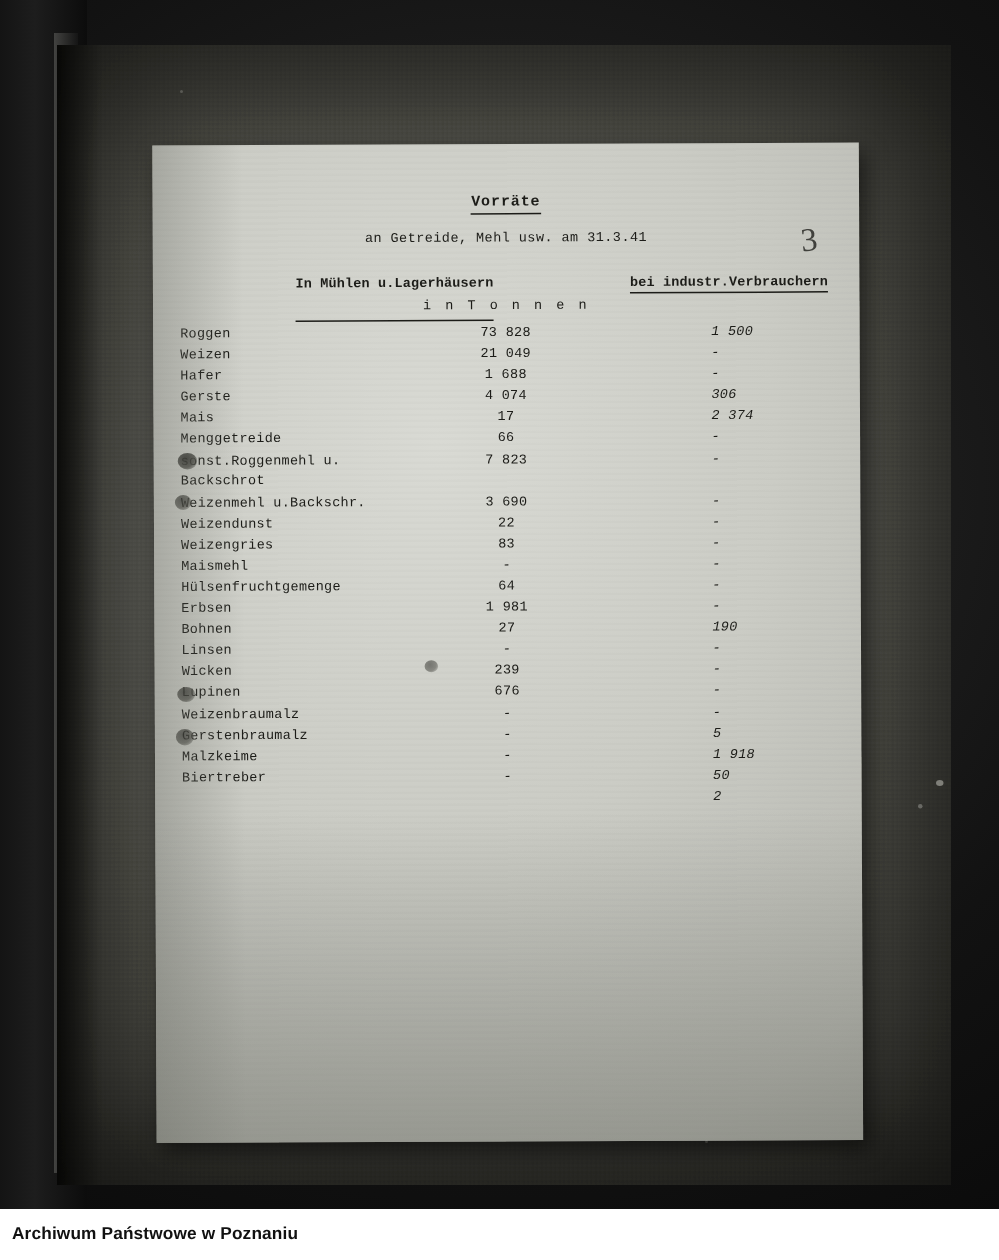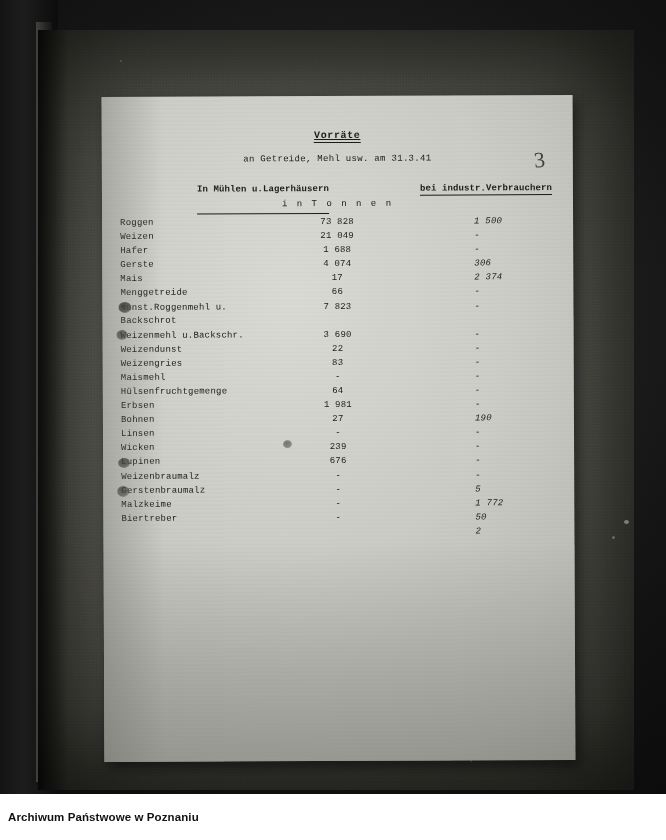--- a/index.html
+++ b/index.html
@@ -117,21 +117,21 @@
 
   .title {
     position: absolute;
     left: 0; right: 0;
     top: 34px;
     text-align: center;
     font-size: 10px;
     font-weight: bold;
     letter-spacing: .6px;
   }
-  .title span { border-bottom: 1px solid #1c1c18; padding-bottom: 1px; text-decoration: underline; }
+  .title span { border-bottom: 1px solid #1c1c18; padding-bottom: 1px; }
 
   .subtitle {
     position: absolute;
     left: 0; right: 0;
     top: 58px;
     text-align: center;
     font-size: 9px;
     letter-spacing: .3px;
   }
 
@@ -226,21 +226,21 @@
     position: absolute;
     background: #cfcfc8;
     border-radius: 50%;
     opacity: .5;
   }
 
   
   #footer {
     position: absolute;
     left: 0; bottom: 0;
-    width: 666px; height: 46px;
+    width: 666px; height: 34px;
     background: #ffffff;
     display: flex;
     align-items: center;
   }
   #footer .credit {
     font-family: "Liberation Sans", sans-serif;
     font-size: 11.5px;
     font-weight: bold;
     color: #111;
     padding-left: 8px;
@@ -380,21 +380,21 @@
             <span class="v2">-</span>
           </div>
           <div class="row">
             <span class="label">Gerstenbraumalz</span>
             <span class="v1">-</span>
             <span class="v2">5</span>
           </div>
           <div class="row">
             <span class="label">Malzkeime</span>
             <span class="v1">-</span>
-            <span class="v2">1 772</span>
+            <span class="v2">1 918</span>
           </div>
           <div class="row">
             <span class="label">Biertreber</span>
             <span class="v1">-</span>
             <span class="v2">50</span>
           </div>
           <div class="row">
             <span class="label"></span>
             <span class="v1"></span>
             <span class="v2">2</span>

